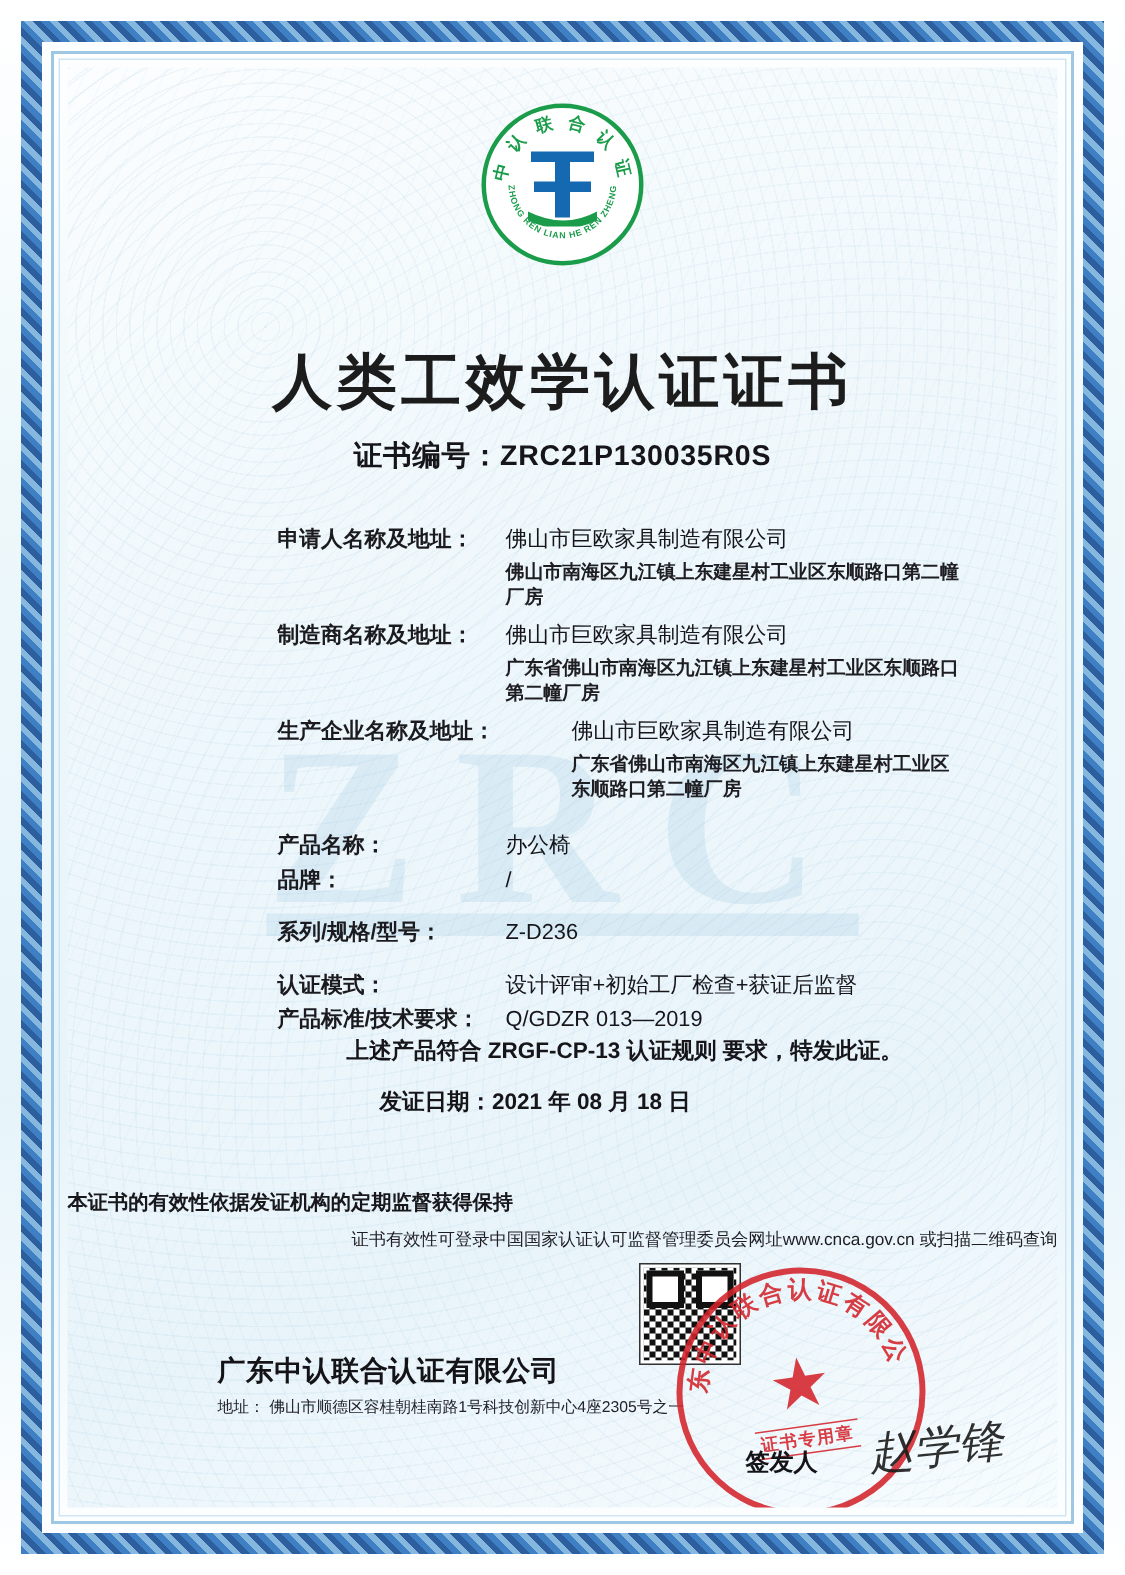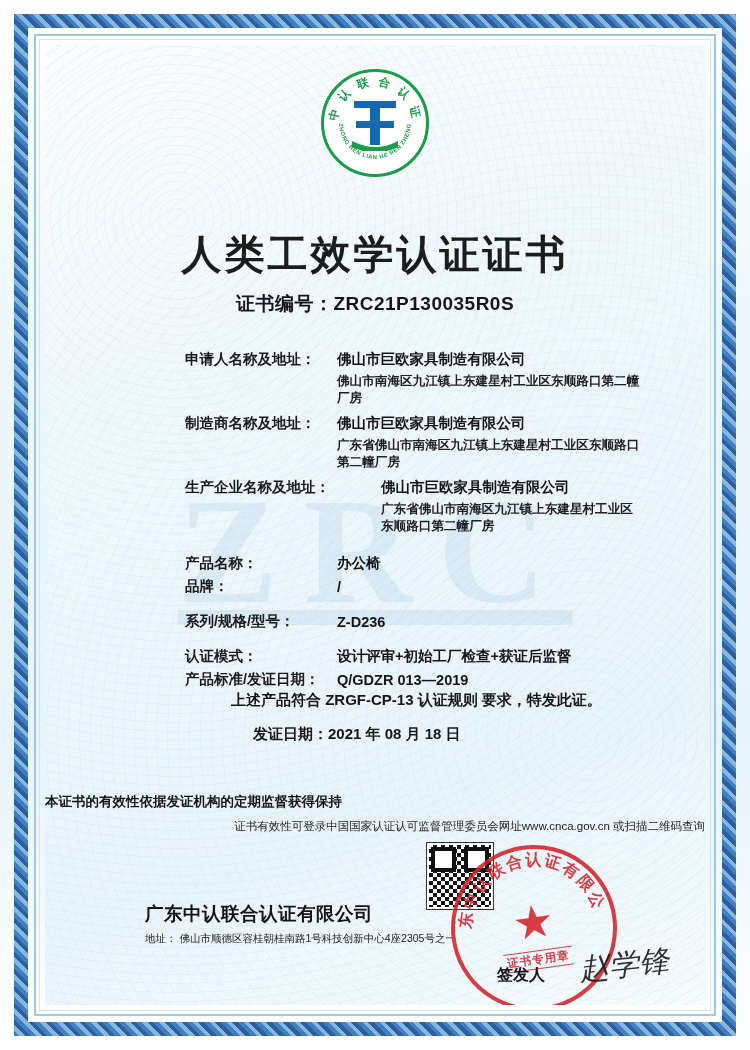--- a/index.html
+++ b/index.html
@@ -154,21 +154,21 @@
     font-weight: bold;
     color: #1b1b1f;
     white-space: nowrap;
     width: 152px;
     flex: 0 0 auto;
     text-align: left;
   }
   .field-label.wide { width: 196px; }
   .field-value {
     font-size: 14.5px;
-    font-weight: bold;
+    font-weight: normal;
     color: #15151a;
   }
   .field-sub {
     font-size: 12.6px;
     font-weight: bold;
     color: #1d1d22;
     margin-left: 152px;
     margin-top: 1px;
     margin-bottom: 7px;
   }
@@ -389,21 +389,21 @@
         <div class="field-value">Z-D236</div>
       </div>
 
       <div class="gap-sm"></div>
 
       <div class="field-row">
         <div class="field-label">认证模式：</div>
         <div class="field-value">设计评审+初始工厂检查+获证后监督</div>
       </div>
       <div class="field-row">
-        <div class="field-label">产品标准/发证日期：</div>
+        <div class="field-label">产品标准/技术要求：</div>
         <div class="field-value">Q/GDZR 013—2019</div>
       </div>
     </div>
 
     <div class="statement">上述产品符合 ZRGF-CP-13 认证规则 要求，特发此证。</div>
     <div class="issue-date">
       <span>发证日期：</span><span>2021 年 08 月 18 日</span>
     </div>
 
     <div class="validity">本证书的有效性依据发证机构的定期监督获得保持</div>

